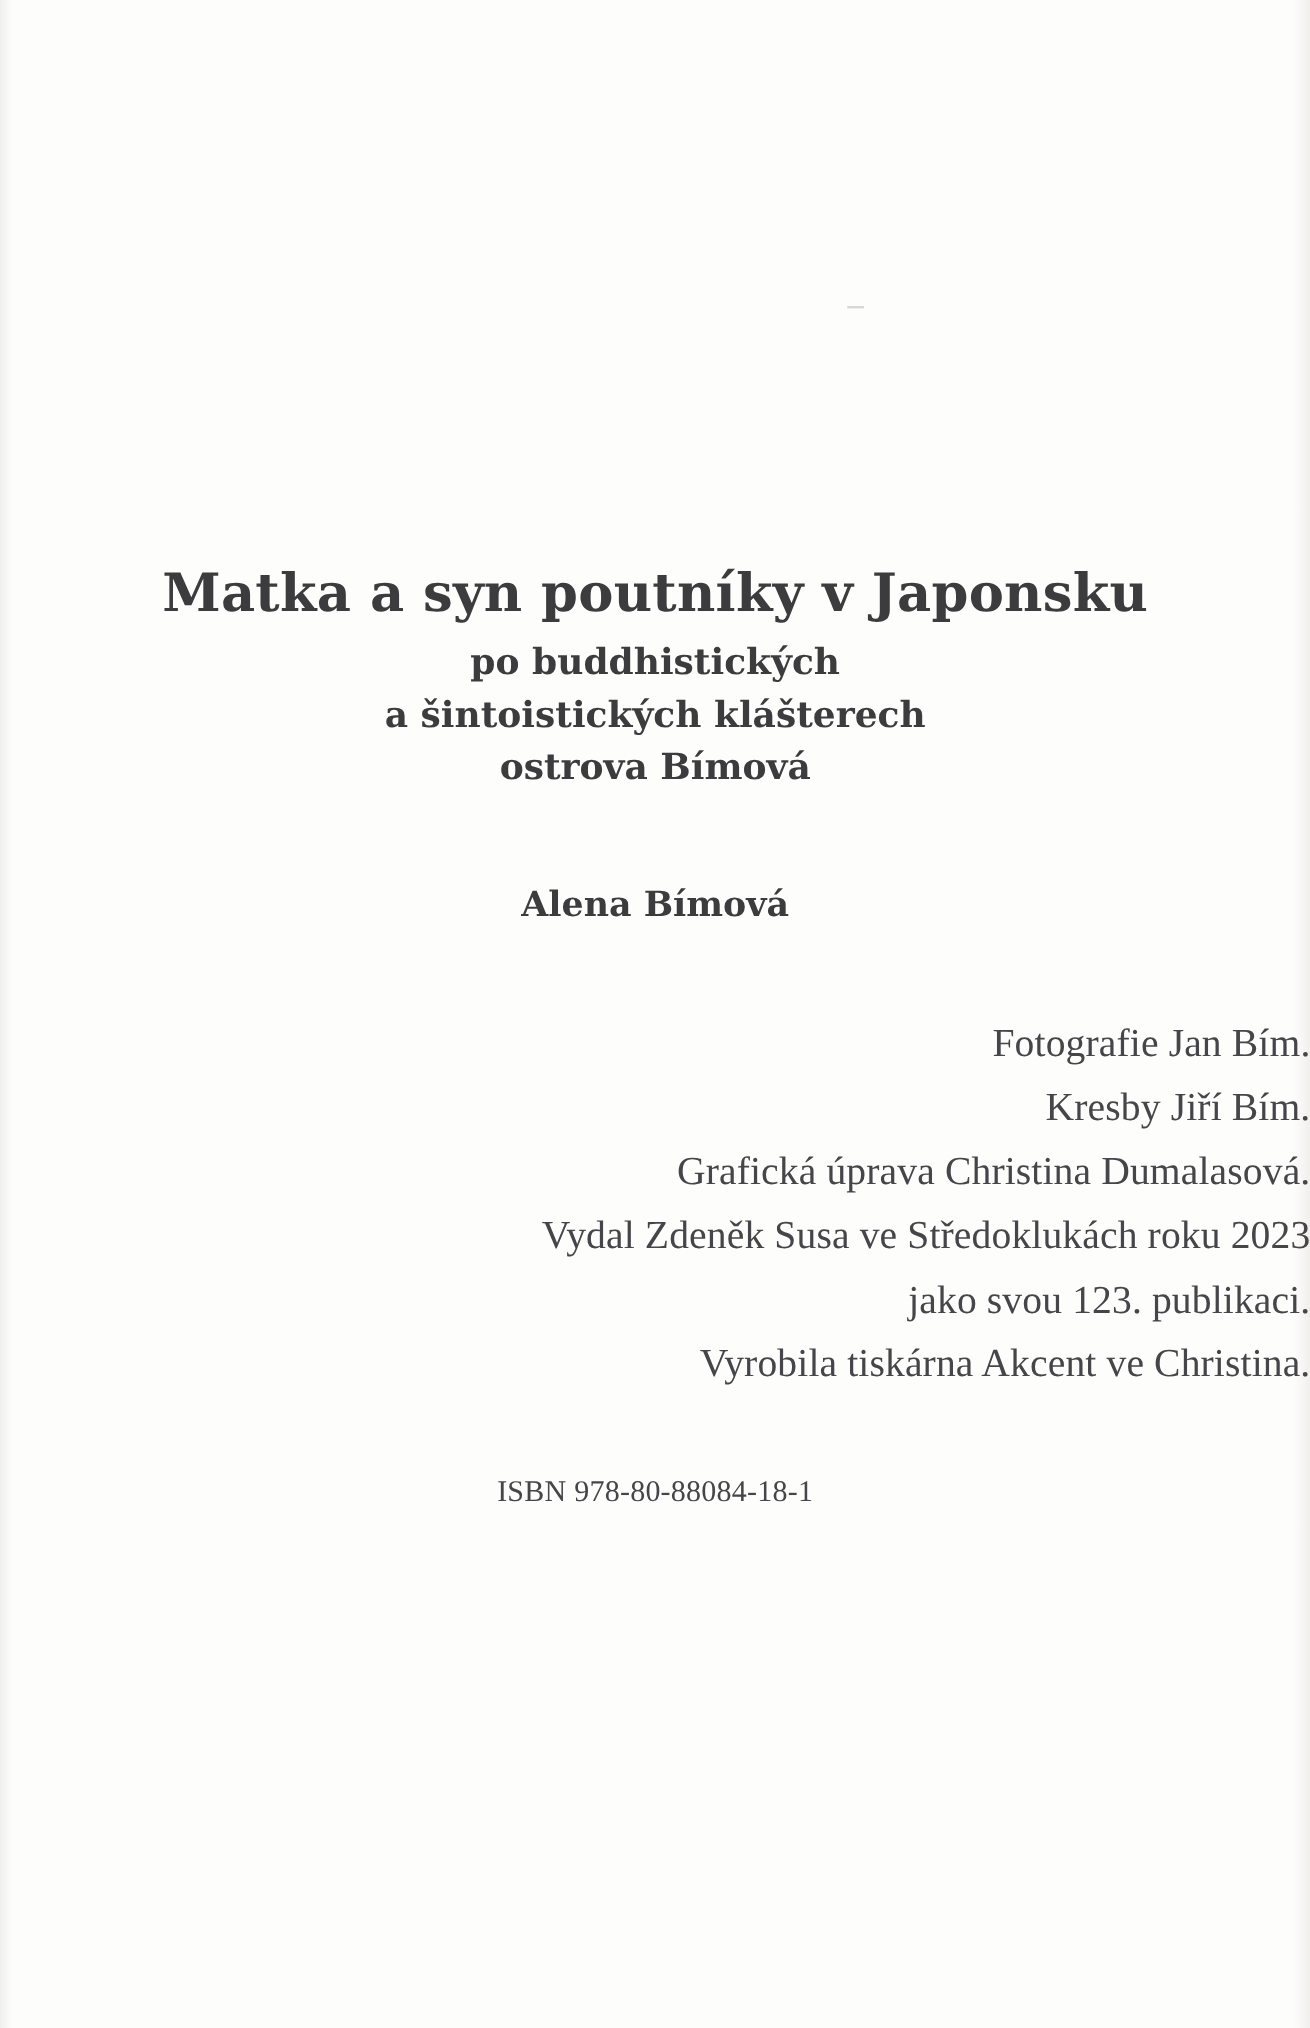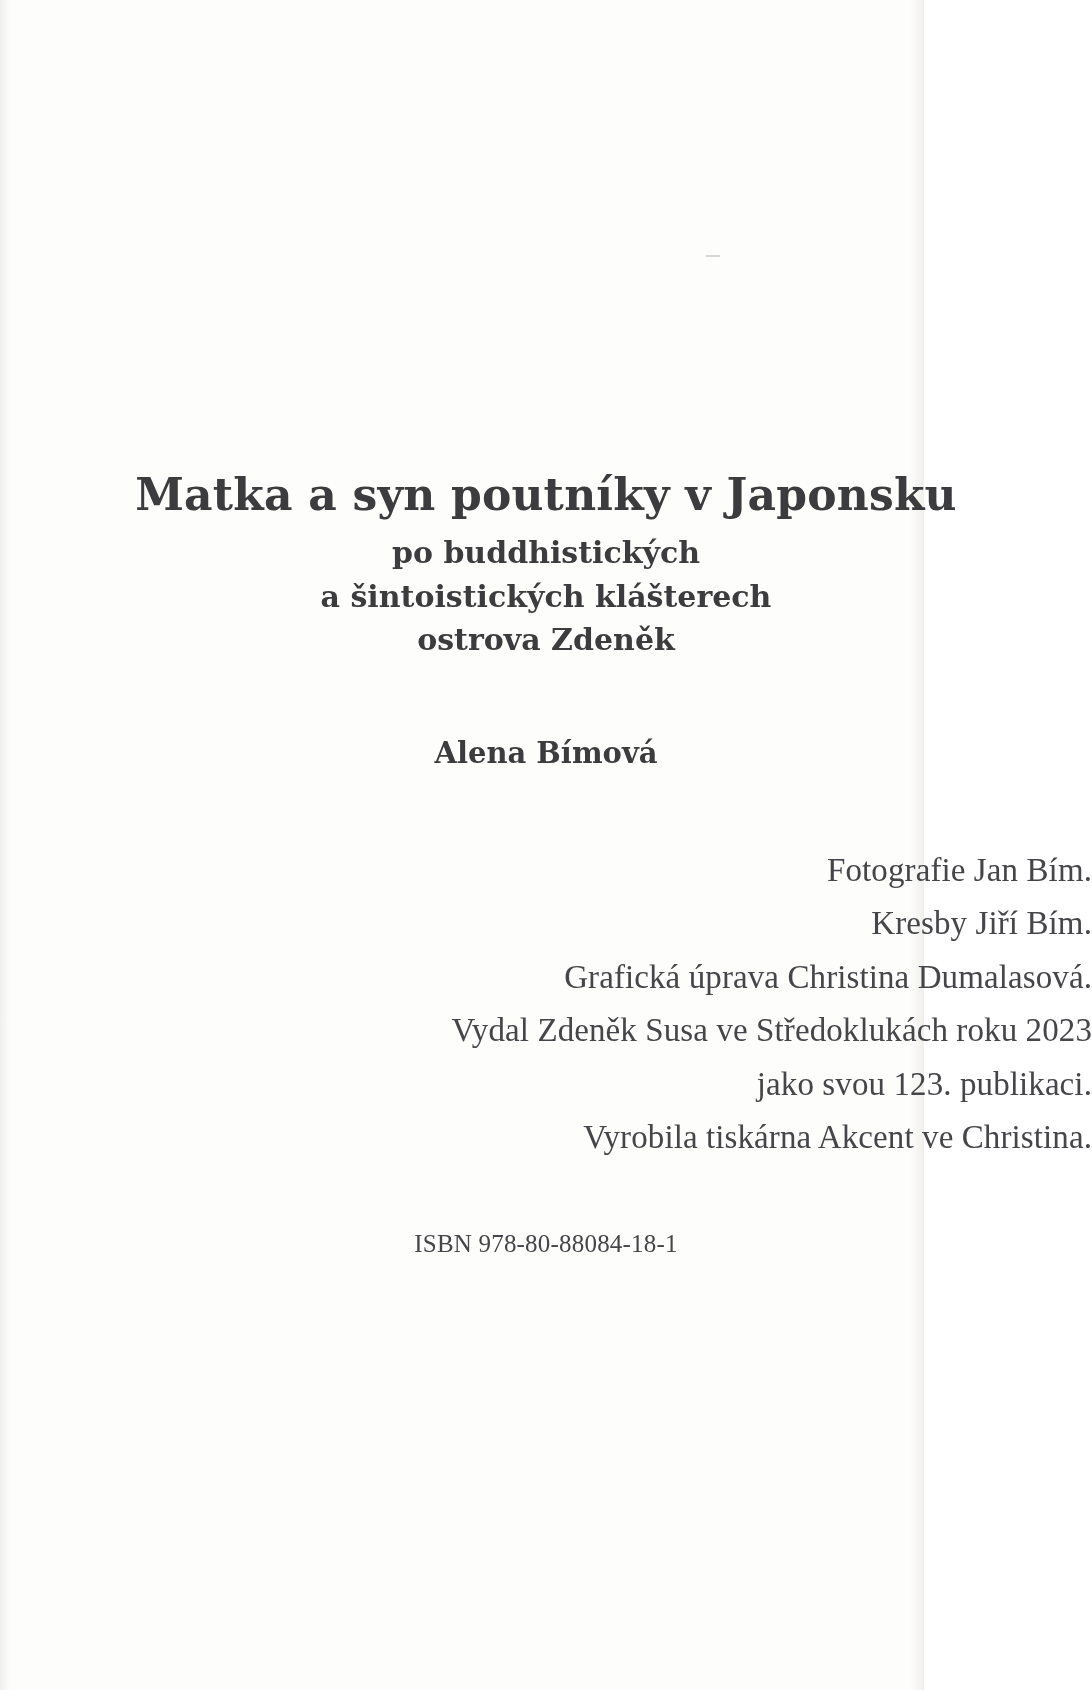--- a/index.html
+++ b/index.html
@@ -13,21 +13,21 @@
     position: relative;
     font-family: "Liberation Serif", serif;
     color: #3a3a3c;
     overflow: hidden;
   }
 
   .page {
     position: absolute;
     top: 0;
     left: 0;
-    width: 924px;
+    width: 1092px;
     height: 1690px;
     background: #fdfdfc;
   }
 
   
   .scan-edge-left {
     position: absolute;
     left: 0;
     top: 0;
     width: 10px;
@@ -128,21 +128,21 @@
   <div class="scan-edge-right"></div>
   <div class="scan-mark"></div>
 
   <div class="content">
 
     <div class="title-block">
       <h1 class="main-title">Matka a syn poutníky v Japonsku</h1>
 
       <p class="subtitle-line first">po buddhistických</p>
       <p class="subtitle-line">a šintoistických klášterech</p>
-      <p class="subtitle-line">ostrova Zdeněk</p>
+      <p class="subtitle-line">ostrova Bímová</p>
     </div>
 
     <p class="author">Alena Bímová</p>
 
     <div class="credits">
       <p class="credit-line">Fotografie Jan Bím.</p>
       <p class="credit-line">Kresby Jiří Bím.</p>
       <p class="credit-line">Grafická úprava Christina Dumalasová.</p>
       <p class="credit-line">Vydal Zdeněk Susa ve Středoklukách roku 2023</p>
       <p class="credit-line">jako svou 123. publikaci.</p>

